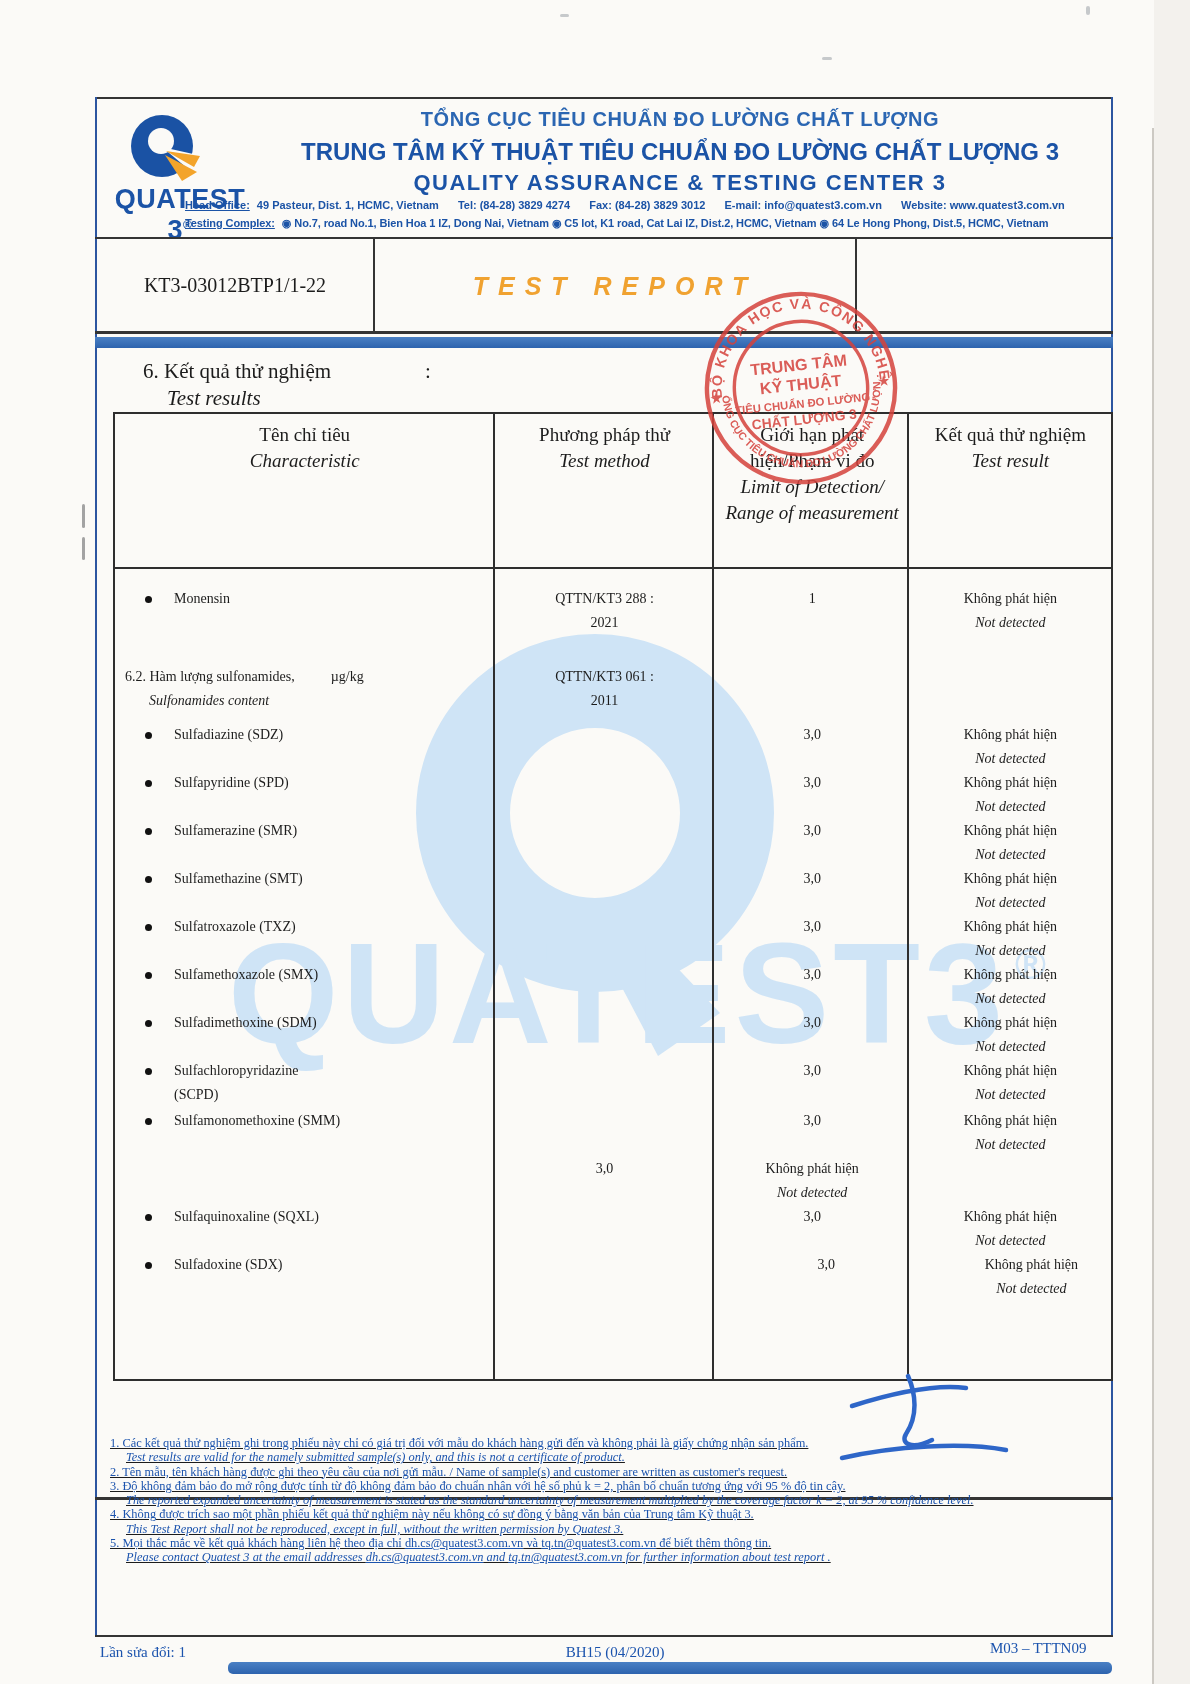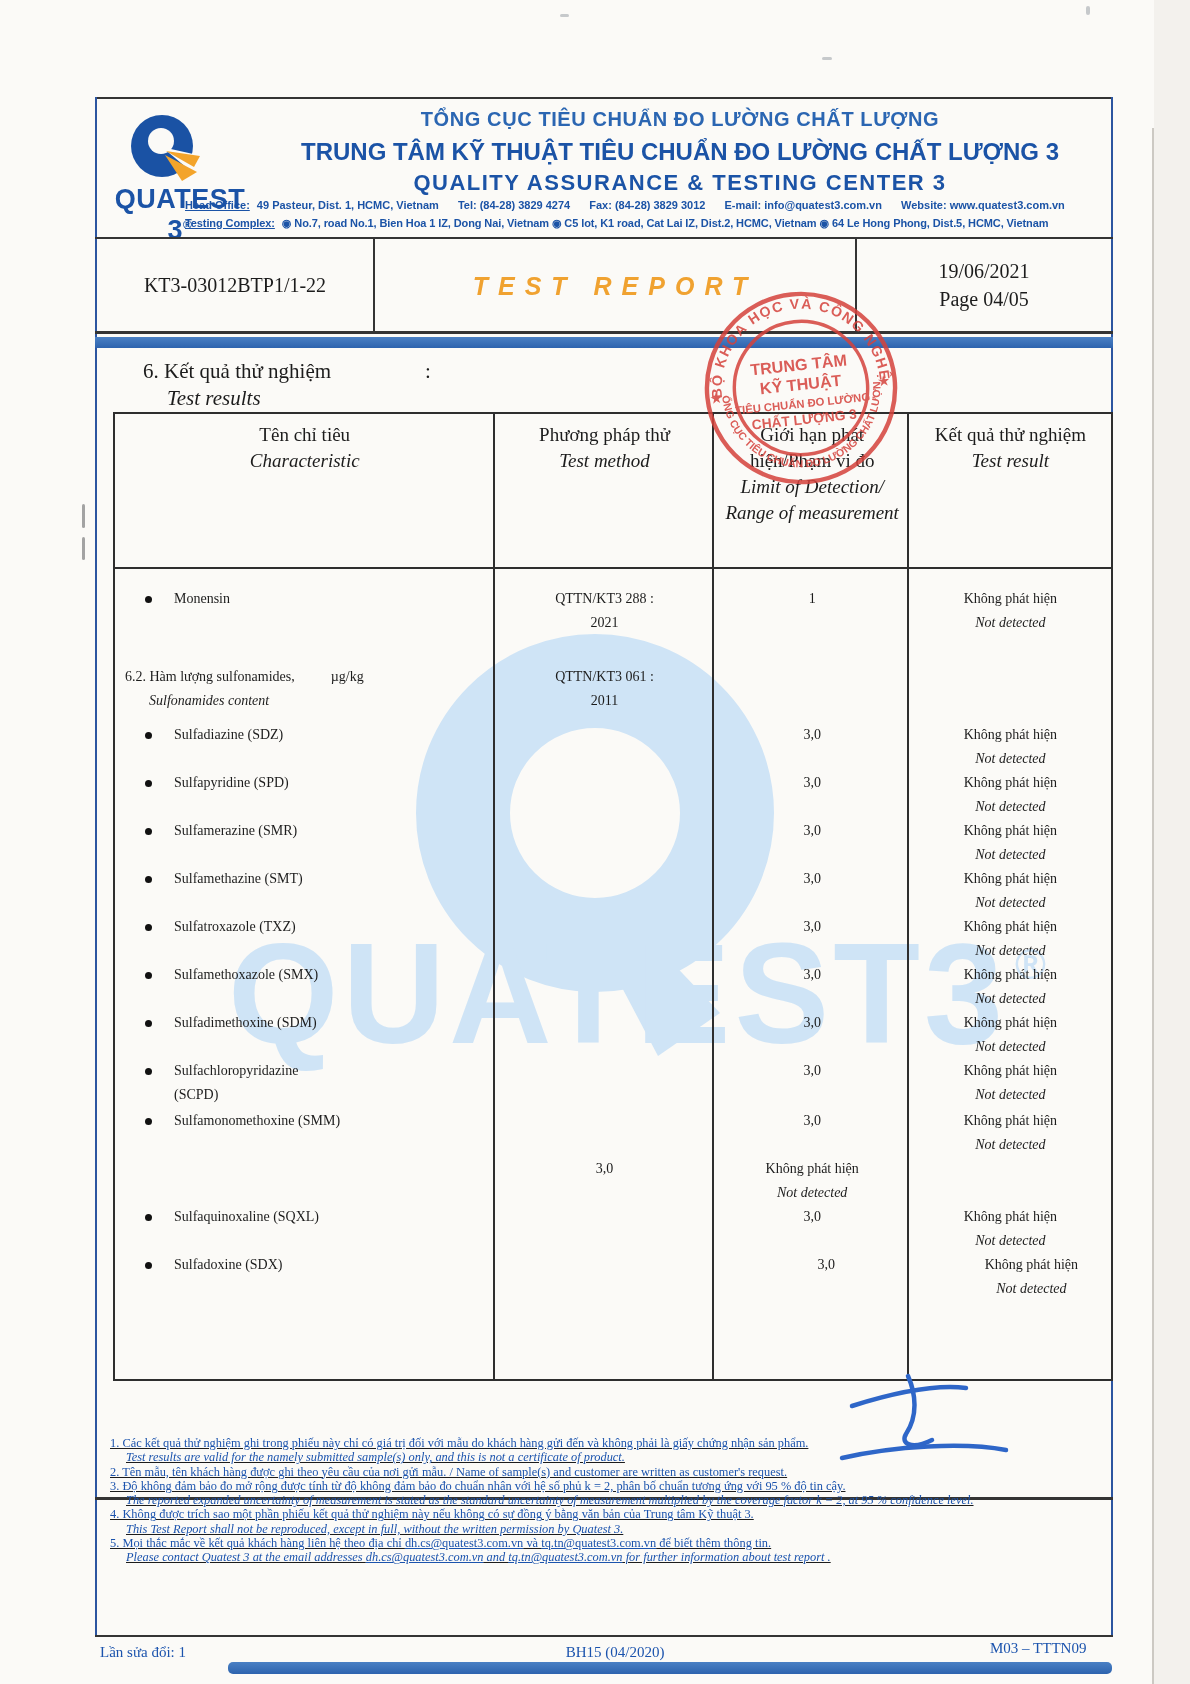--- a/index.html
+++ b/index.html
@@ -127,24 +127,20 @@
   <div class="abs hline" style="left:95px;top:237px;width:1018px;height:2px;"></div>
 
   <div class="abs tb-cell" style="left:97px;top:239px;width:276px;height:92px;">
     <div class="report-no">KT3-03012BTP1/1-22</div>
   </div>
   <div class="abs hline" style="left:373px;top:239px;width:2px;height:92px;"></div>
   <div class="abs tb-cell" style="left:375px;top:239px;width:480px;height:92px;">
     <div class="title-en">TEST REPORT</div>
   </div>
   <div class="abs hline" style="left:855px;top:239px;width:2px;height:92px;"></div>
-  <div class="abs tb-cell" style="left:857px;top:239px;width:254px;height:92px;">
-    <div class="tb-date">19/06/2021</div>
-    <div class="tb-date">Page 04/05</div>
-  </div>
 
   <div class="abs hline" style="left:95px;top:331px;width:1018px;height:3px;"></div>
   <div class="abs blue-band" style="left:95px;top:337px;width:1018px;height:11px;"></div>
 
   <div class="abs s6" style="left:143px;top:358px;">
     <div class="s6-row">
       <span class="s6-title">6. Kết quả thử nghiệm</span>
       <span>:</span>
     </div>
     <div class="s6-en">Test results</div>

